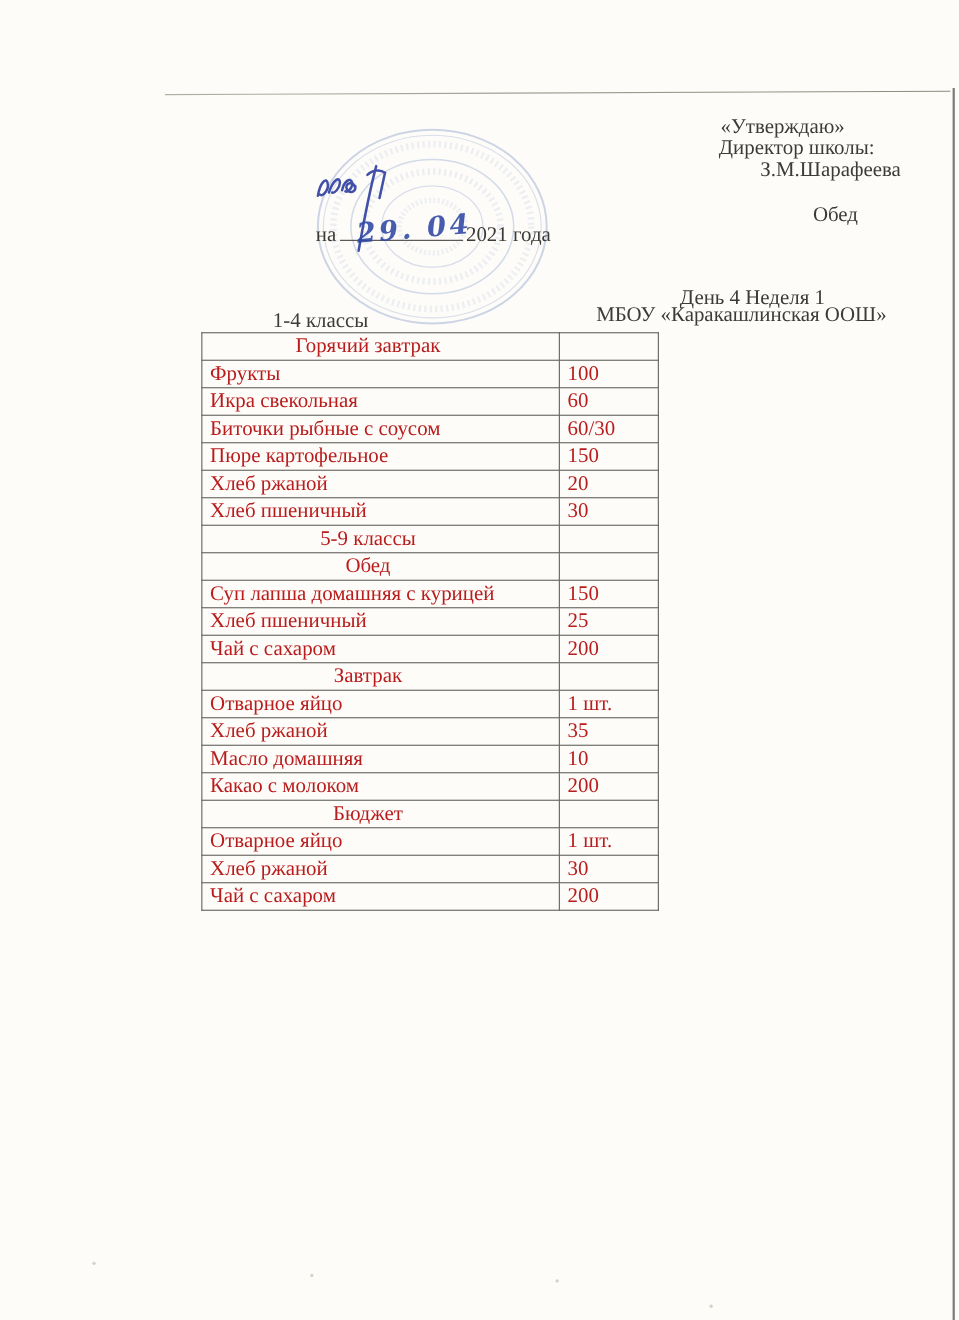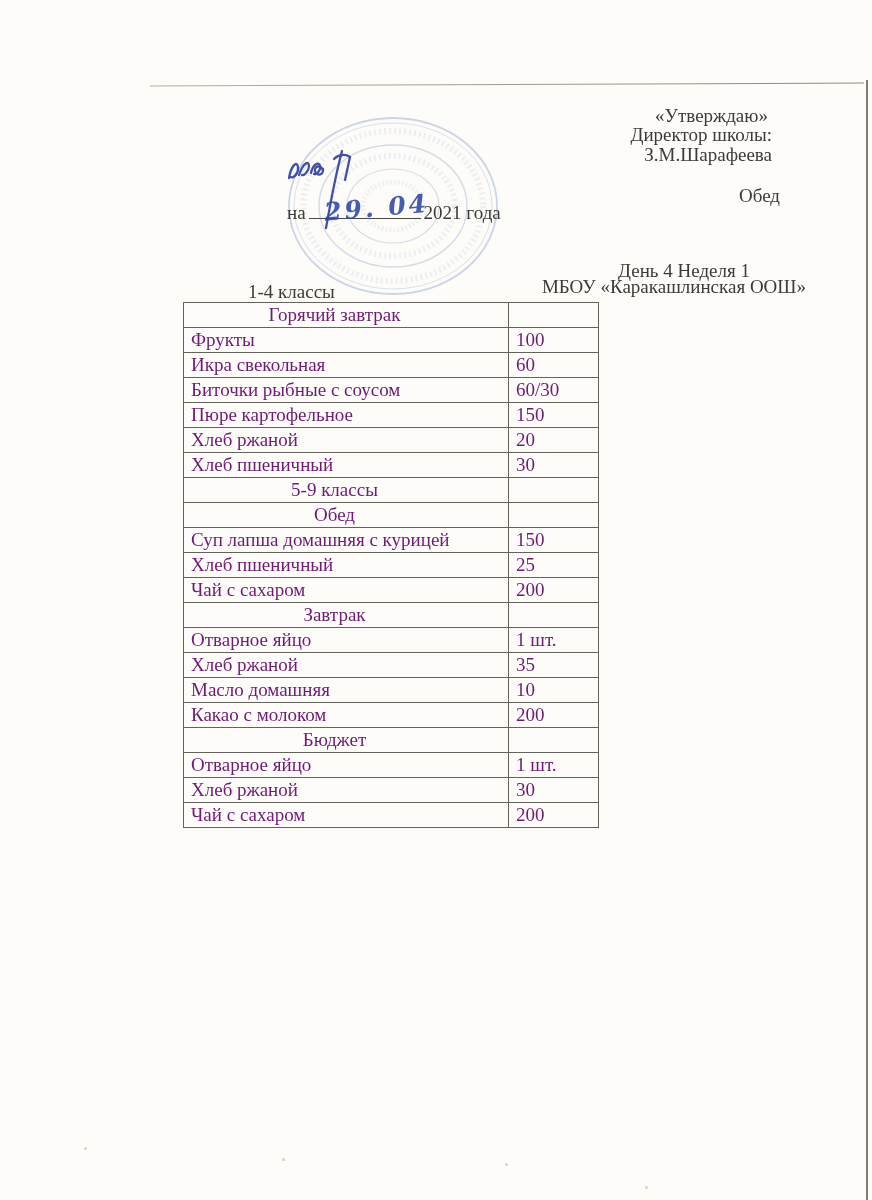--- a/index.html
+++ b/index.html
@@ -16,22 +16,22 @@
   }
   .scan-right-line {
     position:absolute; left:866px; top:80px; width:2px; height:1120px;
     background:#7d7b75;
   }
   .speck { position:absolute; width:3px; height:3px; border-radius:50%; background:#b9b4a6; opacity:.6; }
 
   
   .hdr { position:absolute; left:0; text-align:right; font-size:19px; line-height:20px; white-space:nowrap; }
   .approval      { width:768px; top:106px; }
-  .director-label{ width:772px; top:125px; }
-  .director-name { width:772px; top:145px; }
+  .director-label{ width:772px; top:125px;margin-left:23px; }
+  .director-name { width:772px; top:145px;padding-left:47px; }
   .menu-title    { width:780px; top:186px; }
   .school-name   { width:806px; top:241px;margin-top:36px; }
   .day-line      { width:750px; top:261px; }
   .grades { position:absolute; left:248px; top:281px; font-size:19px; }
 
   
   .date-line { position:absolute; left:287px; top:202px; font-size:19px; white-space:nowrap; }
   .date-line .blank {
     display:inline-block; width:112px; height:16px; margin:0 3px;
     border-bottom:1.6px solid #4a4943; vertical-align:baseline;
@@ -44,21 +44,21 @@
   }
 
   
   .stamp { position:absolute; left:285px; top:112px; pointer-events:none; }
   .signature { position:absolute; left:282px; top:146px; pointer-events:none; }
 
   
   table.menu {
     position:absolute; left:183px; top:302px;
     border-collapse:collapse; table-layout:fixed; width:415px;
-    font-size:19px; color:#701a75;
+    font-size:19px; color:#b91c1c;
   }
   table.menu col.c1 { width:325px; }
   table.menu col.c2 { width:90px; }
   table.menu td {
     border:1.6px solid #63625c; height:24px;
     padding:0 2px 0 7px; line-height:22px; overflow:hidden; white-space:nowrap;
   }
   table.menu tr.sec td.lbl { text-align:center; padding-right:30px; }
 </style>
 </head>

